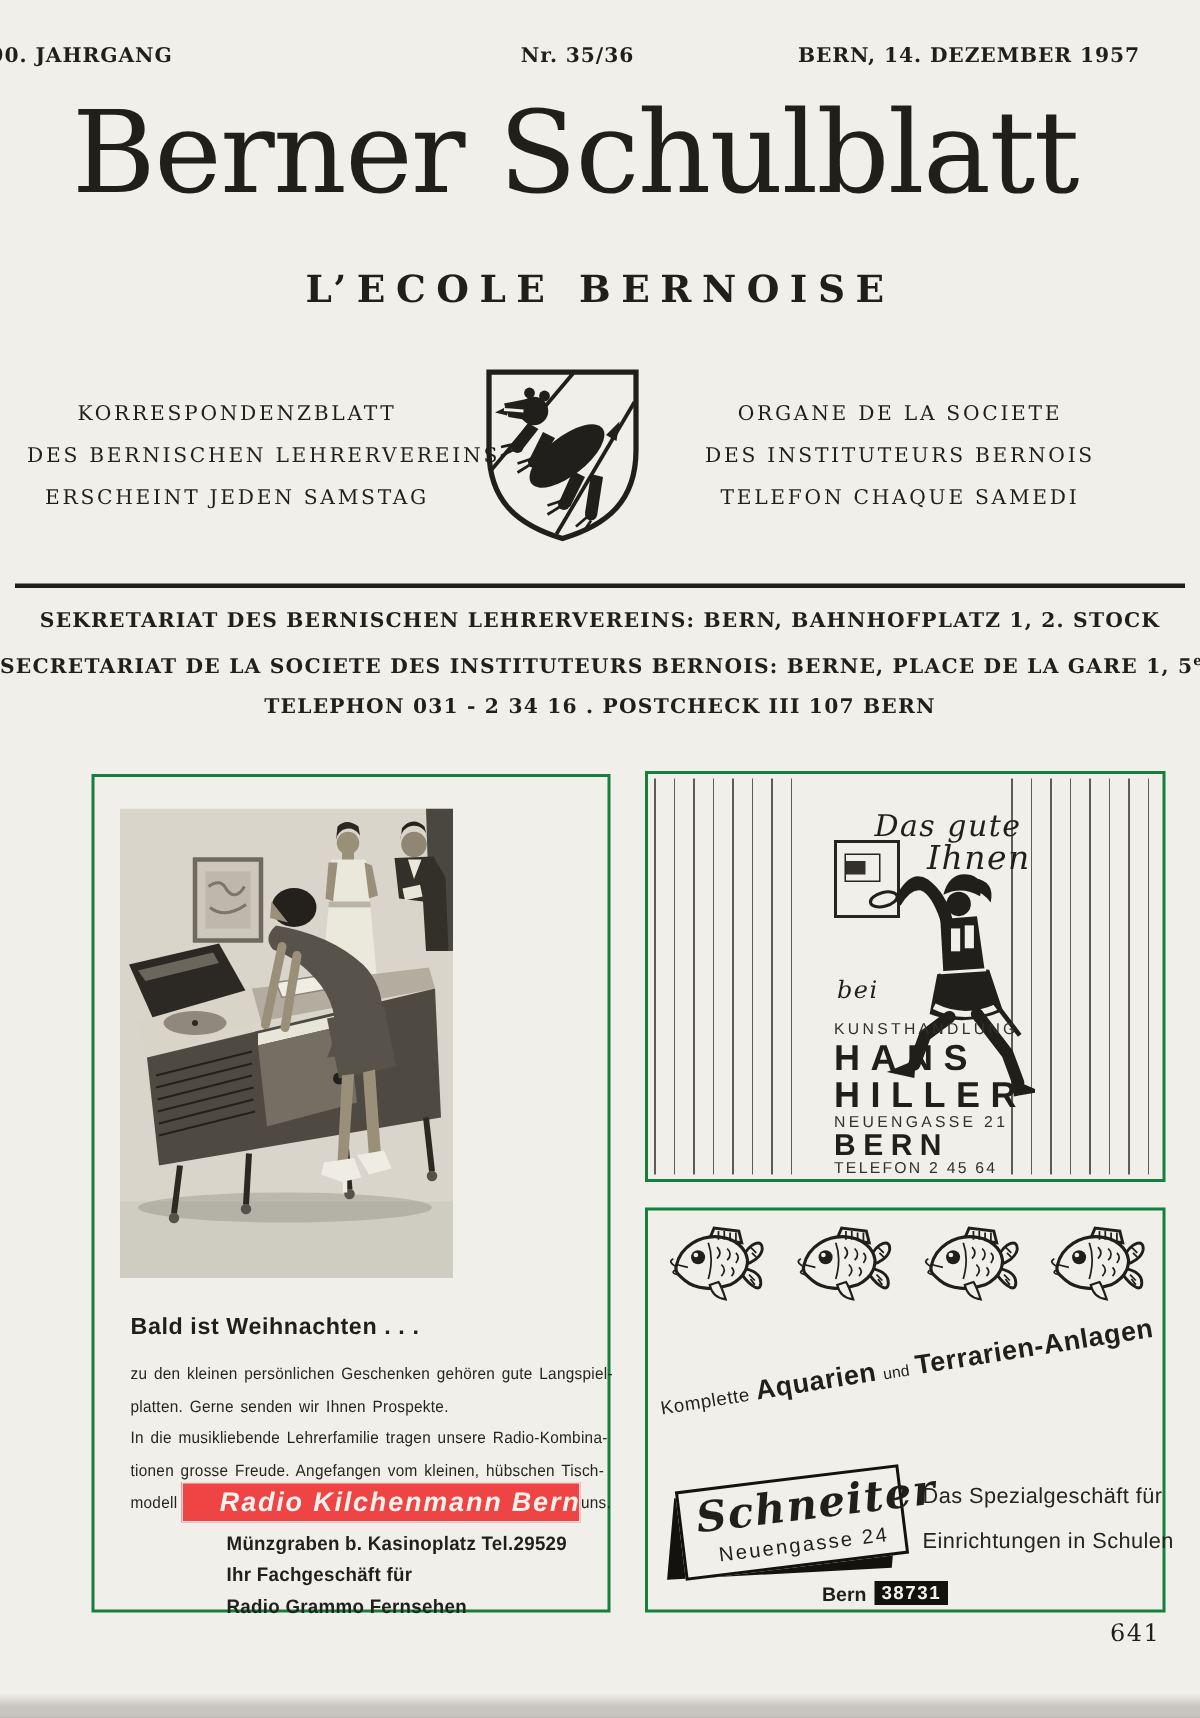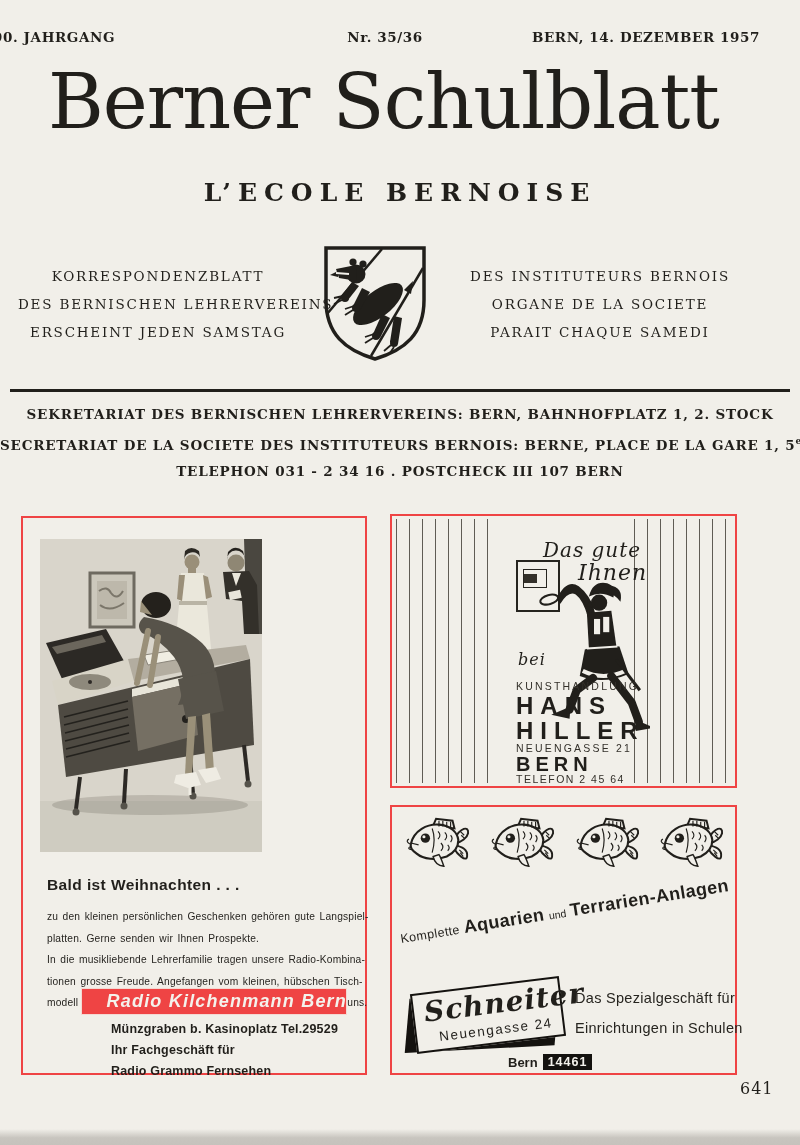--- a/index.html
+++ b/index.html
@@ -11,21 +11,21 @@
   .mh-small{font-family:"DejaVu Serif","Liberation Serif",serif;font-weight:700;font-size:13.5px;letter-spacing:.6px;}
   .pub-title{font-family:"DejaVu Serif","Liberation Serif",serif;font-size:76px;line-height:1;letter-spacing:-1px;white-space:nowrap;}
   .pub-sub{font-family:"DejaVu Serif","Liberation Serif",serif;font-weight:700;font-size:25px;letter-spacing:7px;}
 
   .info-col{font-family:"DejaVu Serif","Liberation Serif",serif;font-size:13.5px;letter-spacing:1.8px;line-height:28px;text-align:center;white-space:nowrap;}
   .rule{background:#211f1b;}
 
   .sec-line{font-family:"DejaVu Serif","Liberation Serif",serif;font-weight:700;font-size:13.5px;letter-spacing:.8px;text-align:center;width:100%;white-space:nowrap;}
   .sec-line sup{font-size:9px;}
 
-  .adbox{border:2px solid #ef4444;background:#f1efe9;}
+  .adbox{border:2px solid #15803d;background:#f1efe9;margin-left:40px;}
 
   
   .ad-head{font-weight:700;font-size:15.5px;letter-spacing:.4px;text-align:right;}
   .ad-body{font-size:11px;letter-spacing:.2px;word-spacing:1.5px;line-height:21.5px;transform:scaleX(.93);transform-origin:left top;white-space:nowrap;color:#262420;}
   .brandbar{background:#ef4444;box-shadow:inset 0 0 0 1px rgba(245,243,236,.85);color:#f4f2ec;
             font-weight:700;font-size:18px;letter-spacing:1.2px;text-align:right;line-height:27px;white-space:nowrap;font-style:italic;}
   .ad-addr{font-weight:700;font-size:13px;letter-spacing:.2px;white-space:nowrap;transform:scaleX(.96);transform-origin:left top;color:#211f1b;}
 
   
   .stripes{background:repeating-linear-gradient(90deg,rgba(70,66,58,.85) 0 1.3px,transparent 1.3px 13px);}
@@ -98,23 +98,23 @@
           <line x1="21" y1="52" x2="12" y2="54"></line>
         <line x1="51" y1="94" x2="43" y2="99"></line>
           <line x1="52" y1="90" x2="43" y2="93"></line>
         <line x1="69" y1="101" x2="62" y2="107"></line>
           <line x1="72" y1="103" x2="68" y2="109"></line>
       </g>
     </svg>
   </div>
 
   <div class="abs info-col" style="left:460px;top:262px;width:280px;">
+    <div>ORGANE DE LA SOCIETE</div>
     <div>DES INSTITUTEURS BERNOIS</div>
-    <div>ORGANE DE LA SOCIETE</div>
-    <div>PARAIT CHAQUE SAMEDI</div>
+    <div>TELEFON CHAQUE SAMEDI</div>
   </div>
 
   <div class="abs rule" style="left:10px;right:10px;top:389px;height:2.5px;"></div>
   <div class="abs sec-line" style="top:406px;">SEKRETARIAT DES BERNISCHEN LEHRERVEREINS: BERN, BAHNHOFPLATZ 1, 2. STOCK</div>
   <div class="abs sec-line" style="top:436px;"><span>SECRETARIAT DE LA SOCIETE DES INSTITUTEURS BERNOIS: BERNE, PLACE DE LA GARE 1, 5</span><sup>e</sup></div>
   <div class="abs sec-line" style="top:463px;">TELEPHON 031 - 2 34 16  .  POSTCHECK III 107 BERN</div>
 
   <div class="abs adbox" style="left:21px;top:516px;width:342px;height:555px;">
 
     <div class="abs" style="left:17px;top:21px;width:222px;height:313px;">
@@ -397,21 +397,21 @@
     <div class="abs" style="left:13px;top:176px;width:162px;height:80px;">
       <div class="abs logo-back" style="left:2px;top:12px;width:150px;height:54px;"></div>
       <div class="abs logo-card" style="left:8px;top:2px;width:146px;height:56px;">
         <div class="abs logo-script" style="left:10px;top:1px;">Schneiter</div>
         <div class="abs logo-street" style="left:22px;top:36px;">Neuengasse 24</div>
       </div>
     </div>
 
     <div class="abs" style="left:116px;top:247px;display:flex;align-items:center;gap:5px;">
       <span style="font-weight:700;font-size:13px;">Bern</span>
-      <span class="badge">14461</span>
+      <span class="badge">38731</span>
     </div>
 
     <div class="abs desc" style="left:183px;top:183px;">Das Spezialgeschäft für</div>
     <div class="abs desc" style="left:183px;top:213px;">Einrichtungen in Schulen</div>
   </div>
 
   <div class="abs pageno" style="left:740px;top:1079px;">641</div>
   <div class="abs scan-band" style="left:0;right:0;bottom:0;height:16px;"></div>
 </div>
 

